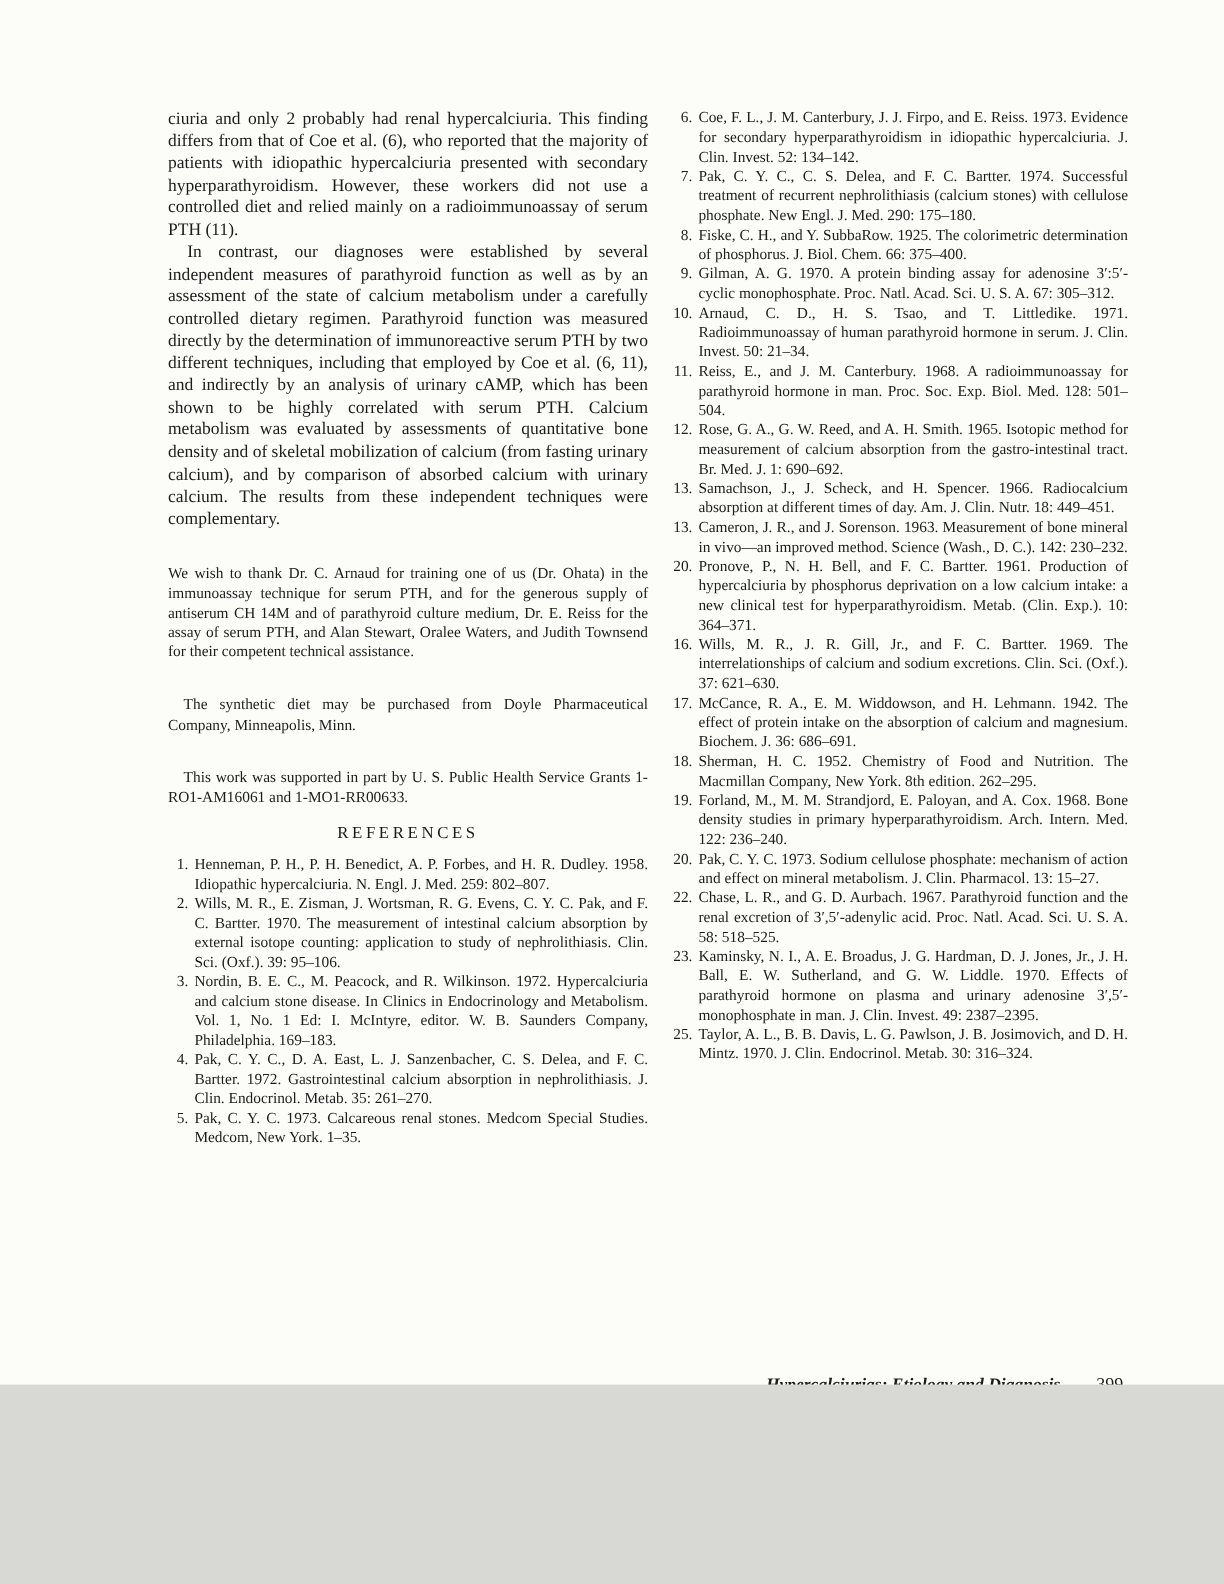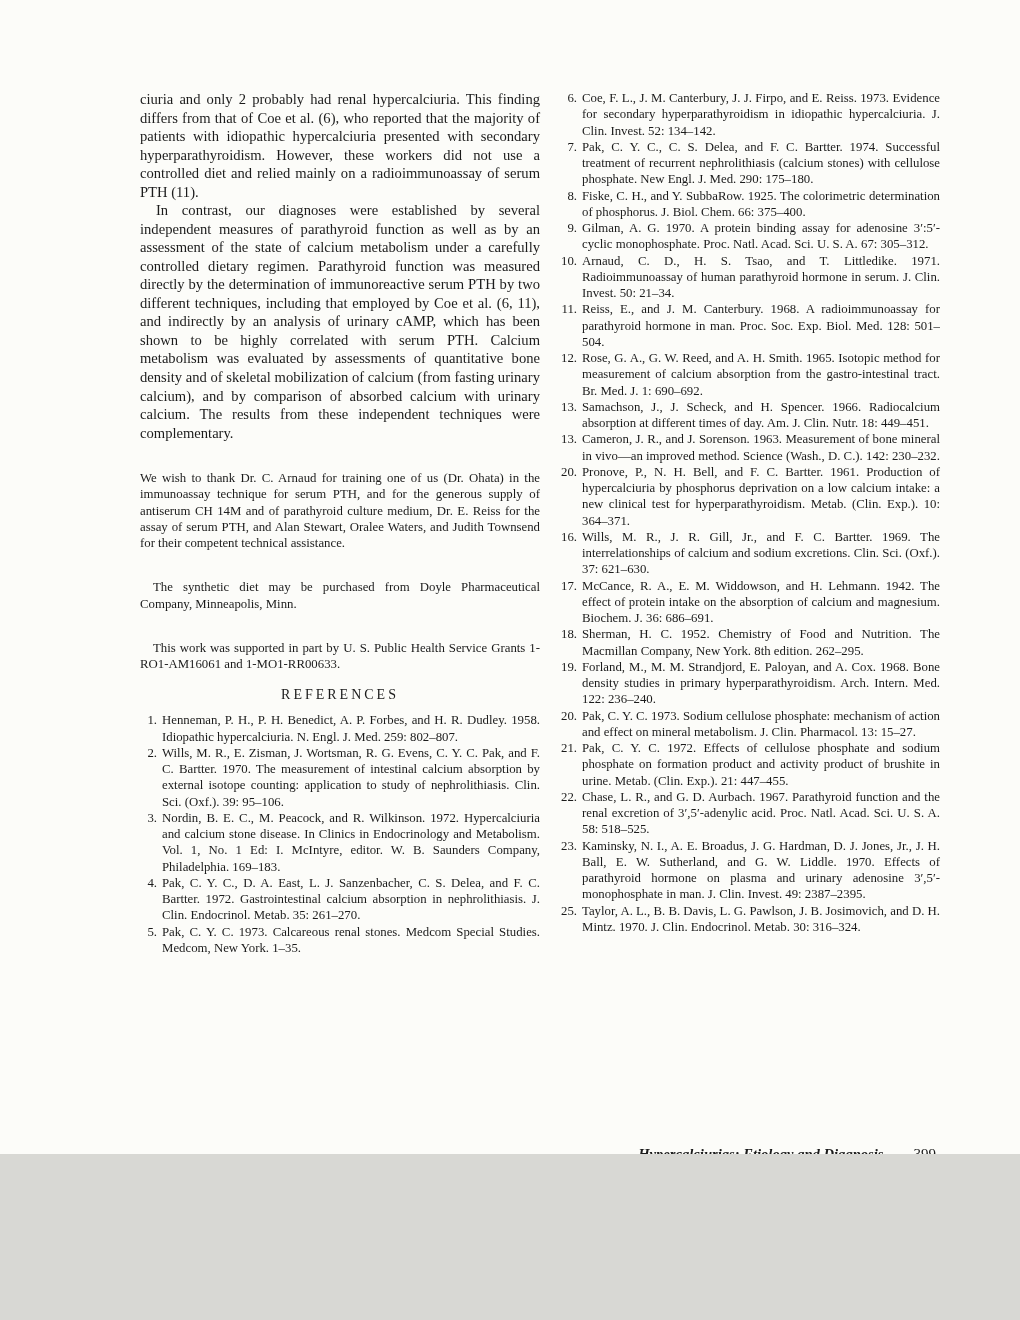--- a/index.html
+++ b/index.html
@@ -177,24 +177,20 @@
         </li>
         <li class="ref-item">
           <span class="ref-num">19.</span>
           <span class="ref-text">Forland, M., M. M. Strandjord, E. Paloyan, and A. Cox. 1968. Bone density studies in primary hyperparathyroidism. Arch. Intern. Med. 122: 236–240.</span>
         </li>
         <li class="ref-item">
           <span class="ref-num">20.</span>
           <span class="ref-text">Pak, C. Y. C. 1973. Sodium cellulose phosphate: mechanism of action and effect on mineral metabolism. J. Clin. Pharmacol. 13: 15–27.</span>
         </li>
         <li class="ref-item">
-          <span class="ref-num">21.</span>
-          <span class="ref-text">Pak, C. Y. C. 1972. Effects of cellulose phosphate and sodium phosphate on formation product and activity product of brushite in urine. Metab. (Clin. Exp.). 21: 447–455.</span>
-        </li>
-        <li class="ref-item">
           <span class="ref-num">22.</span>
           <span class="ref-text">Chase, L. R., and G. D. Aurbach. 1967. Parathyroid function and the renal excretion of 3′,5′-adenylic acid. Proc. Natl. Acad. Sci. U. S. A. 58: 518–525.</span>
         </li>
         <li class="ref-item">
           <span class="ref-num">23.</span>
           <span class="ref-text">Kaminsky, N. I., A. E. Broadus, J. G. Hardman, D. J. Jones, Jr., J. H. Ball, E. W. Sutherland, and G. W. Liddle. 1970. Effects of parathyroid hormone on plasma and urinary adenosine 3′,5′-monophosphate in man. J. Clin. Invest. 49: 2387–2395.</span>
         </li>
         <li class="ref-item">
           <span class="ref-num">25.</span>
           <span class="ref-text">Taylor, A. L., B. B. Davis, L. G. Pawlson, J. B. Josimovich, and D. H. Mintz. 1970. J. Clin. Endocrinol. Metab. 30: 316–324.</span>

